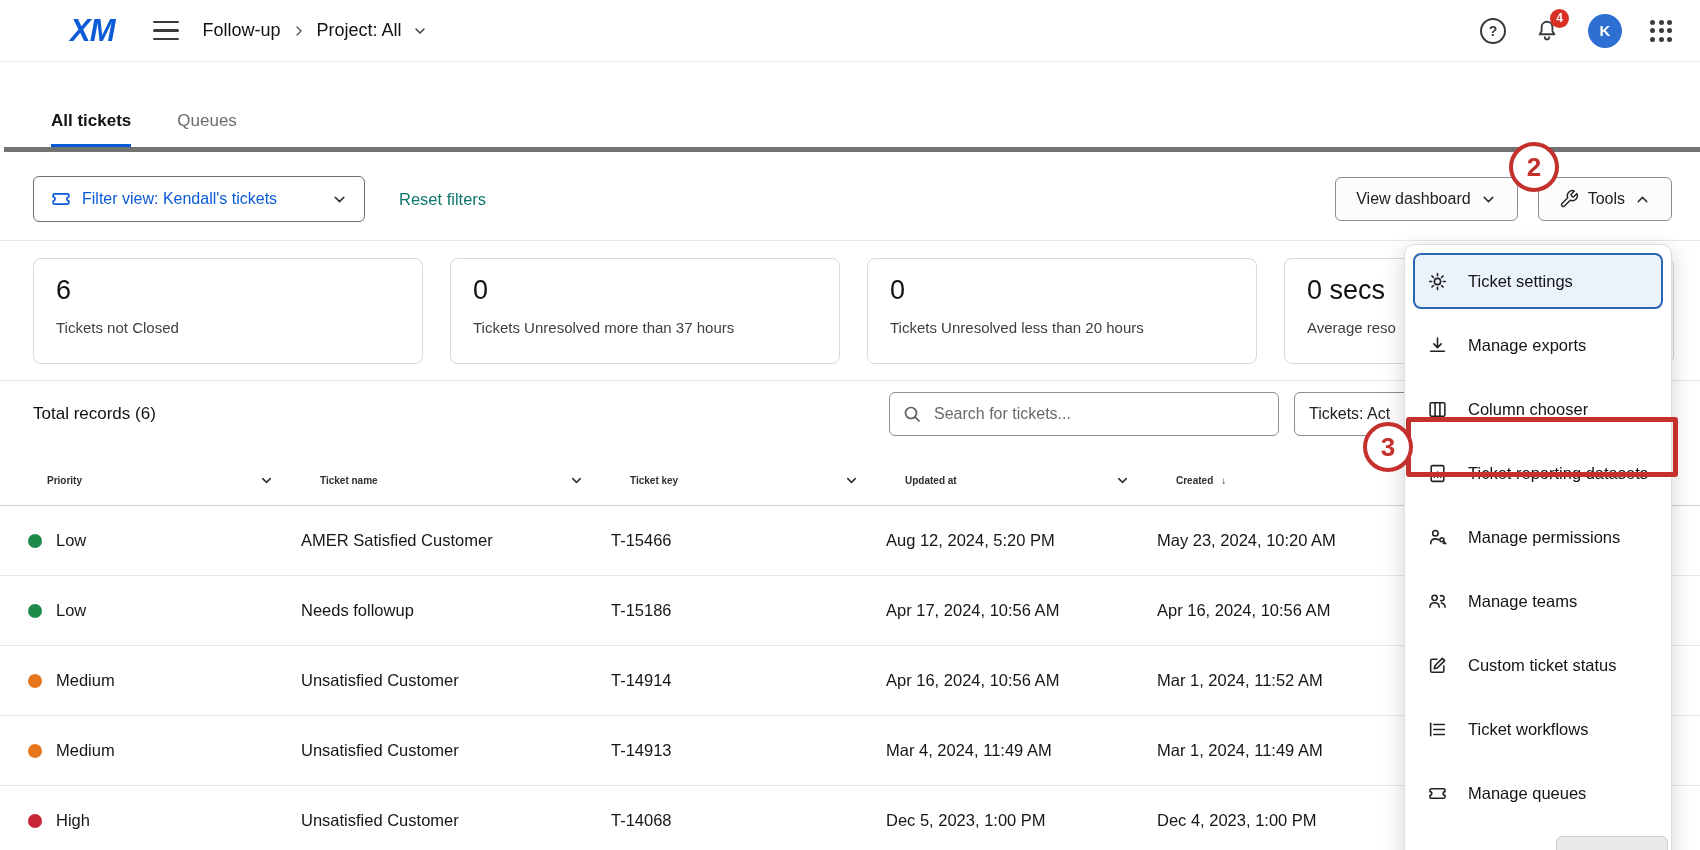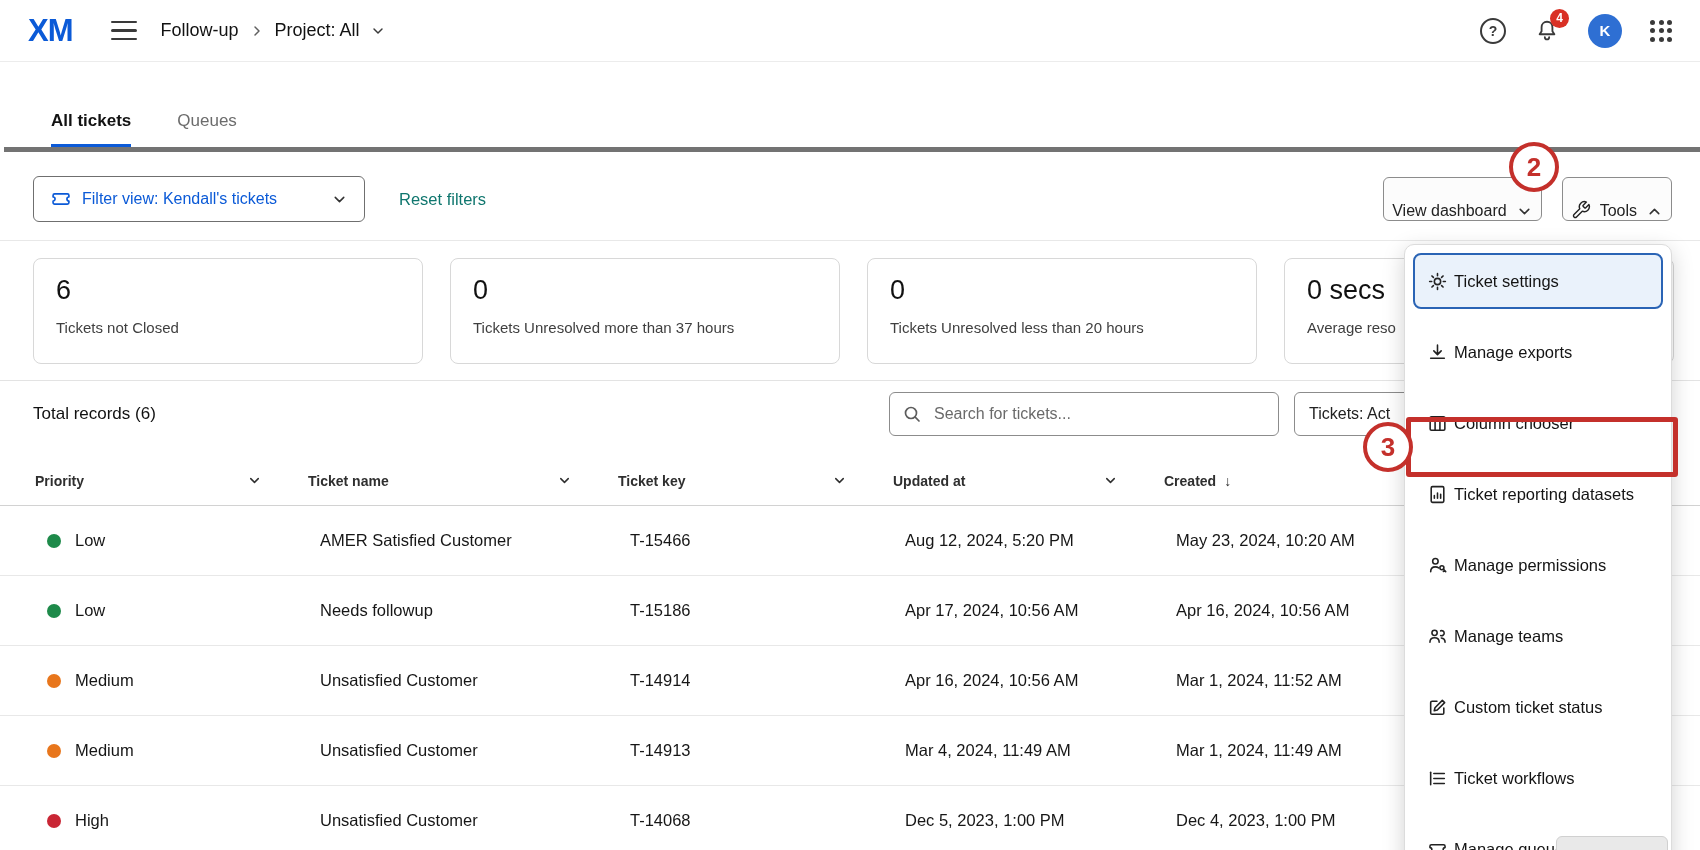--- a/index.html
+++ b/index.html
@@ -2,21 +2,21 @@
 <html><head>
 <meta charset="utf-8">
 <style>
   * { margin:0; padding:0; box-sizing:border-box; }
   html,body { background:#ffffff; }
   body { font-family:"Liberation Sans", sans-serif; color:#161616; }
   .app { position:relative; width:1700px; height:850px; background:#fff; overflow:hidden; }
 
   
   .topbar { position:absolute; top:0; left:0; right:0; height:62px; display:flex; align-items:center; padding:0 28px; border-bottom:1px solid #ececec; background:#fff; }
-  .logo { font-size:31px; font-weight:800; color:#0b5ad7; letter-spacing:-1px; }
+  .logo { font-size:31px; font-weight:800; font-style:italic; color:#0b5ad7; letter-spacing:-1px;margin-left:42px; }
   .hamburger { margin-left:38px; width:26px; display:flex; flex-direction:column; gap:6px; cursor:pointer; }
   .hamburger span { display:block; height:2.6px; background:#3a3a3a; border-radius:2px; }
   .breadcrumb { margin-left:24px; display:flex; align-items:center; gap:10px; font-size:18px; color:#121212; }
   .crumb { cursor:pointer; }
   .icon-svg { display:block; }
   .spacer { flex:1; }
   .topbar-right { display:flex; align-items:center; gap:28px; }
   .help-icon { width:26px; height:26px; border:2px solid #3a3a3a; border-radius:50%; display:flex; align-items:center; justify-content:center; font-size:14px; font-weight:700; color:#3a3a3a; cursor:pointer; }
   .bell-wrap { position:relative; cursor:pointer; }
   .badge { position:absolute; top:-9px; right:-9px; min-width:19px; height:19px; padding:0 4px; background:#d93025; color:#fff; border-radius:10px; font-size:12px; font-weight:700; display:flex; align-items:center; justify-content:center; }
@@ -27,57 +27,57 @@
   
   .tabs { position:absolute; top:98px; left:4px; right:0; height:54px; border-bottom:5px solid #737373; display:flex; align-items:stretch; padding-left:47px; gap:46px; }
   .tab { display:flex; align-items:center; font-size:17px; color:#6c6c6c; border-bottom:3px solid transparent; cursor:pointer; }
   .tab.active { color:#121212; font-weight:700; border-bottom-color:#0b5ad7; }
 
   
   .filter-row { position:absolute; top:176px; left:33px; right:28px; height:46px; display:flex; align-items:center; }
   .filter-view-btn { width:332px; height:46px; border:1px solid #6f6f6f; border-radius:6px; background:#fff; display:flex; align-items:center; gap:10px; padding:0 16px; font-size:16px; color:#0b5ad7; cursor:pointer; }
   .filter-view-btn .chev { margin-left:auto; color:#333; }
   .reset-link { margin-left:34px; font-size:16.5px; color:#0f766e; cursor:pointer; }
-  .btn { height:44px; border:1px solid #8c8c8c; border-radius:6px; background:#fcfcfc; display:flex; align-items:flex-end; gap:9px; padding:0 8px; font-size:16px; color:#222; cursor:pointer; }
+  .btn { height:44px; border:1px solid #8c8c8c; border-radius:6px; background:#fcfcfc; display:flex; align-items:center; gap:9px; padding:0 20px; font-size:16px; color:#222; cursor:pointer; }
   .view-dash-btn { margin-left:auto; }
   .tools-btn { margin-left:20px; }
 
   .divider-1 { position:absolute; top:240px; left:0; right:0; height:1px; background:#e8e8e8; }
   .divider-2 { position:absolute; top:380px; left:0; right:0; height:1px; background:#e3e3e3; }
 
   
   .cards { position:absolute; top:258px; left:33px; display:flex; gap:27px; }
   .card { width:390px; height:106px; border:1px solid #d8d8d8; border-radius:8px; background:#fff; padding:16px 22px; }
   .card-value { font-size:27px; color:#111; }
   .card-label { margin-top:13px; font-size:15px; color:#3f3f3f; }
 
   
   .records-summary { position:absolute; top:404px; left:33px; font-size:17px; color:#111; }
   .search-box { position:absolute; top:392px; left:889px; width:390px; height:44px; border:1px solid #8c8c8c; border-radius:6px; background:#fff; display:flex; align-items:center; gap:12px; padding:0 12px; }
   .search-box input { flex:1; border:none; outline:none; font-size:16px; font-family:"Liberation Sans", sans-serif; color:#333; background:transparent; }
   .search-box input::placeholder { color:#6a6a6a; }
   .status-btn { position:absolute; top:392px; left:1294px; width:210px; height:44px; border:1px solid #8c8c8c; border-radius:6px; background:#fff; display:flex; align-items:center; padding:0 14px; font-size:16px; color:#222; z-index:5; cursor:pointer; }
 
   
-  .thead { position:absolute; top:456px; left:0; right:0; height:50px; display:grid; grid-template-columns:273px 310px 275px 271px auto; padding-left:35px; align-items:center; border-bottom:1px solid #d2d2d2; font-size:14px; font-weight:600; color:#2f2f2f; }
+  .thead { position:absolute; top:456px; left:0; right:0; height:50px; display:grid; grid-template-columns:273px 310px 275px 271px auto; padding-left:47px; align-items:center; border-bottom:1px solid #d2d2d2; font-size:10px; font-weight:600; color:#2f2f2f; }
   .th { display:flex; align-items:center; cursor:pointer; }
   .th .chev { margin-left:auto; margin-right:46px; color:#2f2f2f; }
   .th.sorted { font-weight:700; }
   .sort-arrow { margin-left:8px; font-weight:700; }
   .tbody { position:absolute; top:506px; left:0; right:0; }
-  .trow { height:70px; display:grid; grid-template-columns:273px 310px 275px 271px auto; padding-left:47px; align-items:center; border-bottom:1px solid #e8e8e8; font-size:16.5px; color:#161616; cursor:pointer; }
+  .trow { height:70px; display:grid; grid-template-columns:273px 310px 275px 271px auto; padding-left:28px; align-items:center; border-bottom:1px solid #e8e8e8; font-size:16.5px; color:#161616; cursor:pointer; }
   .prio { display:flex; align-items:center; gap:14px; }
   .dot { width:14px; height:14px; border-radius:50%; flex:none; }
   .dot.low { background:#1e8a4a; }
   .dot.medium { background:#e8761c; }
   .dot.high { background:#c92635; }
 
   
   .menu { position:absolute; left:1404px; top:244px; width:268px; height:630px; background:#fff; border:1px solid #dcdcdc; border-radius:10px; box-shadow:0 6px 22px rgba(0,0,0,0.18); padding:8px; z-index:40; }
-  .menu-item { height:56px; margin-bottom:15px; display:flex; align-items:center; gap:6px; padding:0 12px; border-radius:8px; font-size:16.5px; color:#141414; border:2px solid transparent; cursor:pointer; }
+  .menu-item { height:56px; margin-bottom:8px; display:flex; align-items:center; gap:20px; padding:0 12px; border-radius:8px; font-size:16.5px; color:#141414; border:2px solid transparent; cursor:pointer; }
   .menu-item.selected { background:#eaf2fb; border-color:#2a64b5; }
   .menu-item .mi { color:#222; flex:none; }
 
   .partial-element { position:absolute; left:1556px; top:836px; width:112px; height:28px; background:#e9e9e9; border:1px solid #d0d0d0; border-radius:6px; z-index:46; }
 
   
   .step-circle { position:absolute; width:50px; height:50px; border-radius:50%; background:#fff; border:4px solid #c4302b; color:#c4302b; font-size:26px; font-weight:700; display:flex; align-items:center; justify-content:center; z-index:60; }
   .step-2 { left:1509px; top:142px; }
   .step-3 { left:1363px; top:422px; }
   .red-box { position:absolute; left:1406px; top:417px; width:272px; height:60px; border:5px solid #c4302b; border-radius:3px; z-index:55; pointer-events:none; }

